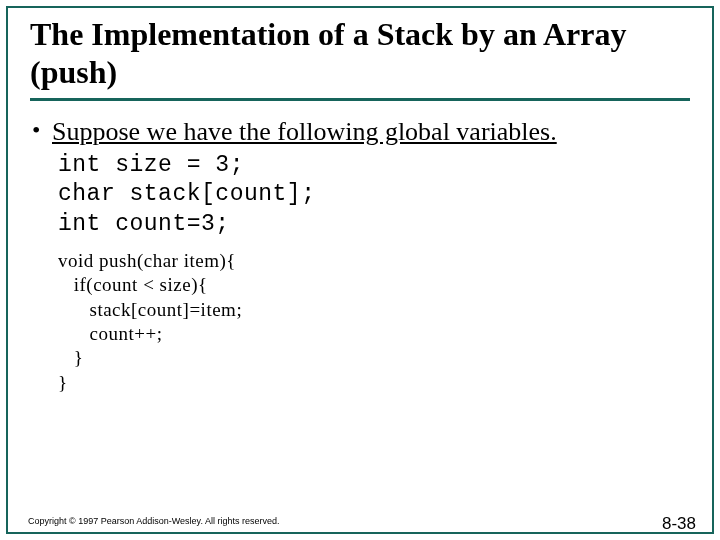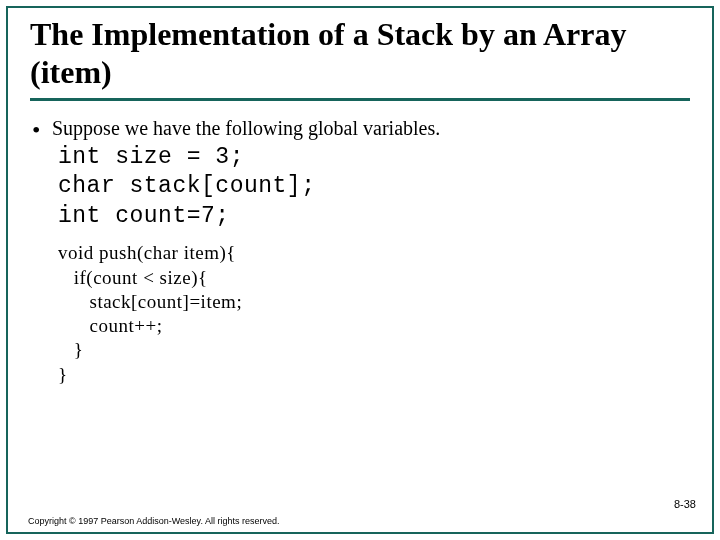--- a/index.html
+++ b/index.html
@@ -28,23 +28,24 @@
     padding-bottom: 6px;
     margin-bottom: 14px;
   }
   ul.bullets {
     list-style: none;
     padding-left: 0;
   }
   ul.bullets > li {
     position: relative;
     padding-left: 22px;
-    font-size: 20px;
+    font-size: 26px;
     line-height: 1.32;
     margin-bottom: 2px;
+    text-decoration: underline;
   }
   ul.bullets > li::before {
     content: "•";
     position: absolute;
     left: 2px;
     top: 0;
     font-size: 24px;
     color: #000;
   }
   .code1 {
@@ -70,42 +71,42 @@
     position: absolute;
     left: 28px;
     bottom: 14px;
     font-family: Arial, Helvetica, sans-serif;
     font-size: 9px;
     color: #000;
   }
   .footer-right {
     position: absolute;
     right: 24px;
-    bottom: 30px;
+    bottom: 6px;
     font-family: Arial, Helvetica, sans-serif;
-    font-size: 11px;
+    font-size: 17px;
     color: #000;
   }
 </style>
 </head>
 <body>
 
 <div class="frame"></div>
 
 <div class="content">
-  <div class="title">The Implementation of a Stack by an Array (item)</div>
+  <div class="title">The Implementation of a Stack by an Array (push)</div>
 
   <ul class="bullets">
     <li>
       <span>Suppose we have the following global variables.</span>
     </li>
   </ul>
   <div class="code1"><span>int size = 3;</span>
 <span>char stack[count];</span>
-<span>int count=7;</span></div>
+<span>int count=3;</span></div>
 
   <div class="code2"><span>void push(char item){</span>
 <span>   if(count &lt; size){</span>
 <span>      stack[count]=item;</span>
 <span>      count++;</span>
 <span>   }</span>
 <span>}</span></div>
 </div>
 
 <div class="footer-left">Copyright © 1997 Pearson Addison-Wesley. All rights reserved.</div>

